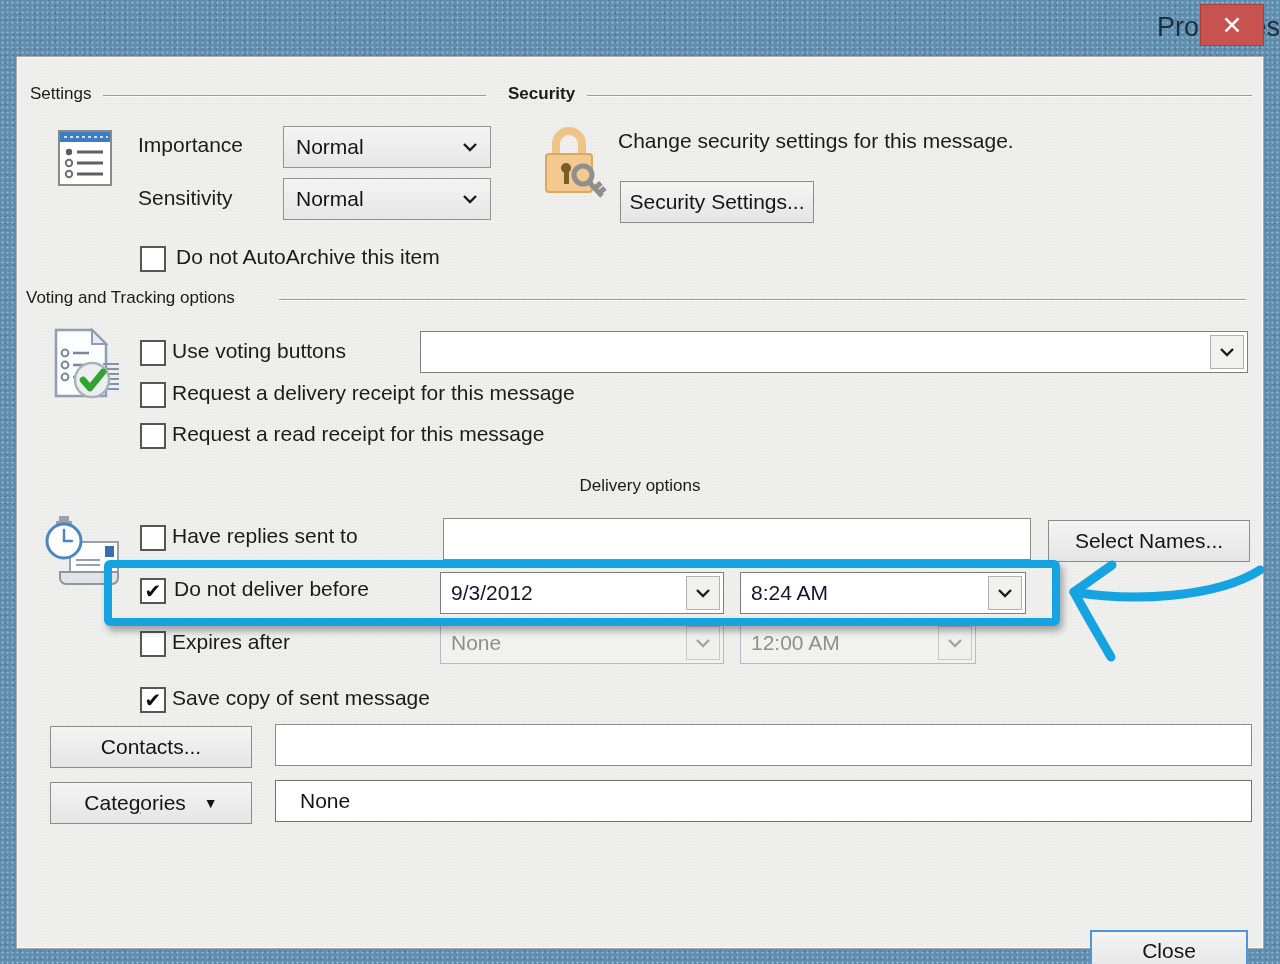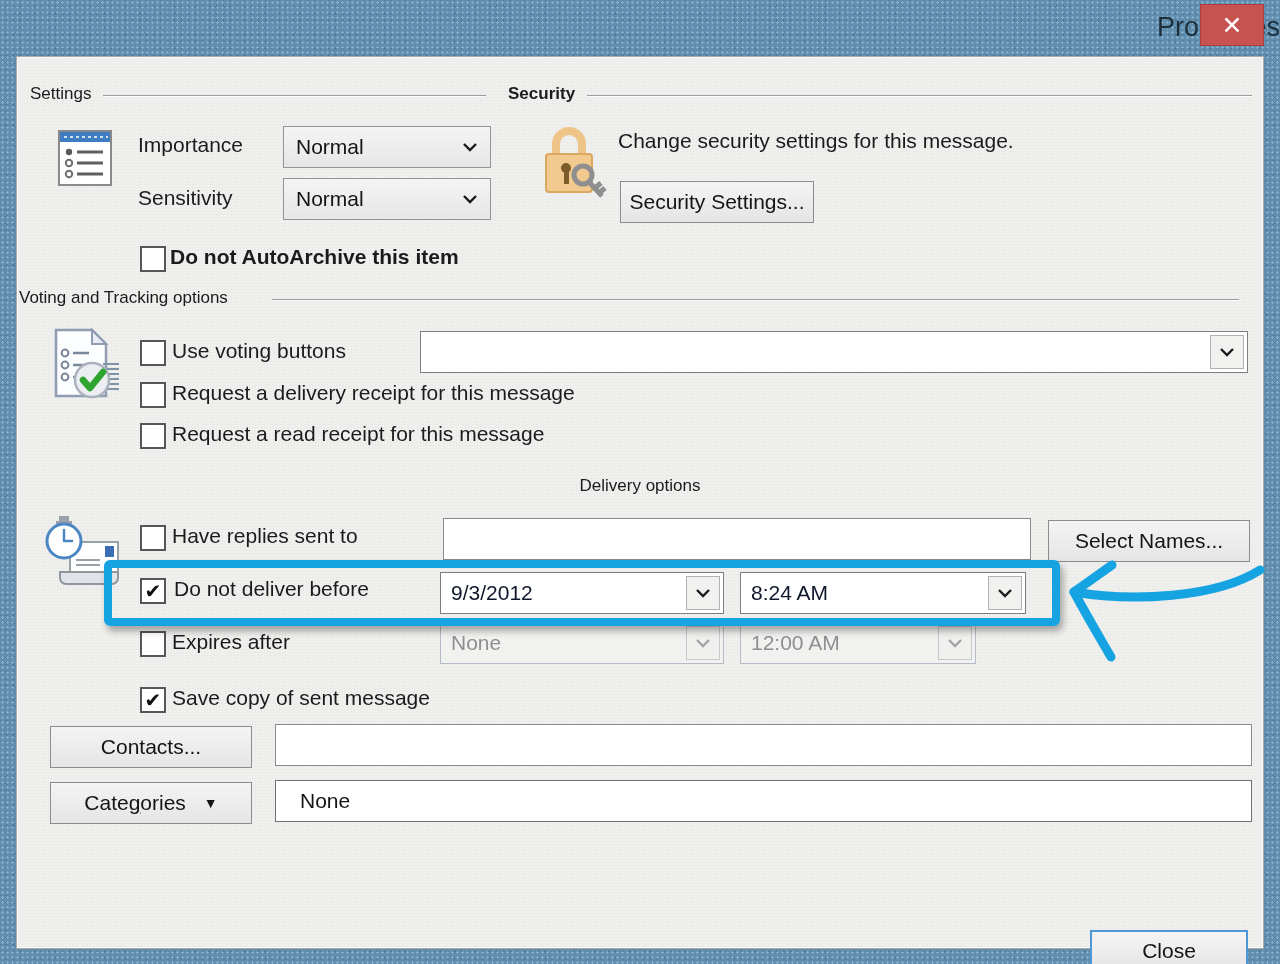--- a/index.html
+++ b/index.html
@@ -135,36 +135,36 @@
     <span class="chev">
       <svg width="16" height="10" viewBox="0 0 16 10">
           <path d="M2 2 L8 8 L14 2" stroke="#1a1a1a" stroke-width="2.4" fill="none"></path>
         </svg>
     </span>
   </div>
 
   <div class="abs cb" style="left:140px;top:246px;">
     <span></span>
   </div>
-  <div class="abs lbl" style="left:170px;top:245px;font-weight:bold;">Do not AutoArchive this item</div>
+  <div class="abs lbl" style="left:176px;top:245px;">Do not AutoArchive this item</div>
 
   <div class="abs" style="left:536px;top:118px;">
     <svg width="72" height="82" viewBox="0 0 72 82">
       <path d="M20 36 v-10 a13 13 0 0 1 26 0 v10" stroke="#eec488" stroke-width="8" fill="none"></path>
       <rect x="10" y="36" width="46" height="38" rx="3" fill="#f2c98f" stroke="#d9a95f" stroke-width="2"></rect>
       <circle cx="30" cy="50" r="5" fill="#7c5c28"></circle>
       <rect x="28" y="52" width="5" height="14" fill="#7c5c28"></rect>
       <circle cx="47" cy="57" r="9" fill="none" stroke="#8f8f8f" stroke-width="5"></circle>
       <path d="M53 64 L66 78 M59 70 l6 -5 M63 75 l6 -5" stroke="#8f8f8f" stroke-width="5" fill="none"></path>
     </svg>
   </div>
   <div class="abs lbl" style="left:618px;top:129px;">Change security settings for this message.</div>
   <div class="abs btn" style="left:620px;top:181px;width:194px;height:42px;">Security Settings...</div>
 
-  <div class="abs sec" style="left:19px;top:288px;width:1220px;gap:44px;">
+  <div class="abs sec" style="left:26px;top:288px;width:1220px;gap:44px;">
     <span>Voting and Tracking options</span>
     <span class="hline"></span>
   </div>
 
   <div class="abs" style="left:46px;top:326px;">
     <svg width="76" height="78" viewBox="0 0 76 78">
       <path d="M10 4 h36 l14 14 v52 h-50 z" fill="#fcfdfe" stroke="#8f9cb2" stroke-width="2.5"></path>
       <path d="M46 4 v14 h14 z" fill="#e9edf3" stroke="#8f9cb2" stroke-width="2"></path>
       <circle cx="19" cy="27" r="3.4" fill="#ffffff" stroke="#7a8699" stroke-width="2"></circle>
       <circle cx="19" cy="39" r="3.4" fill="#ffffff" stroke="#7a8699" stroke-width="2"></circle>

